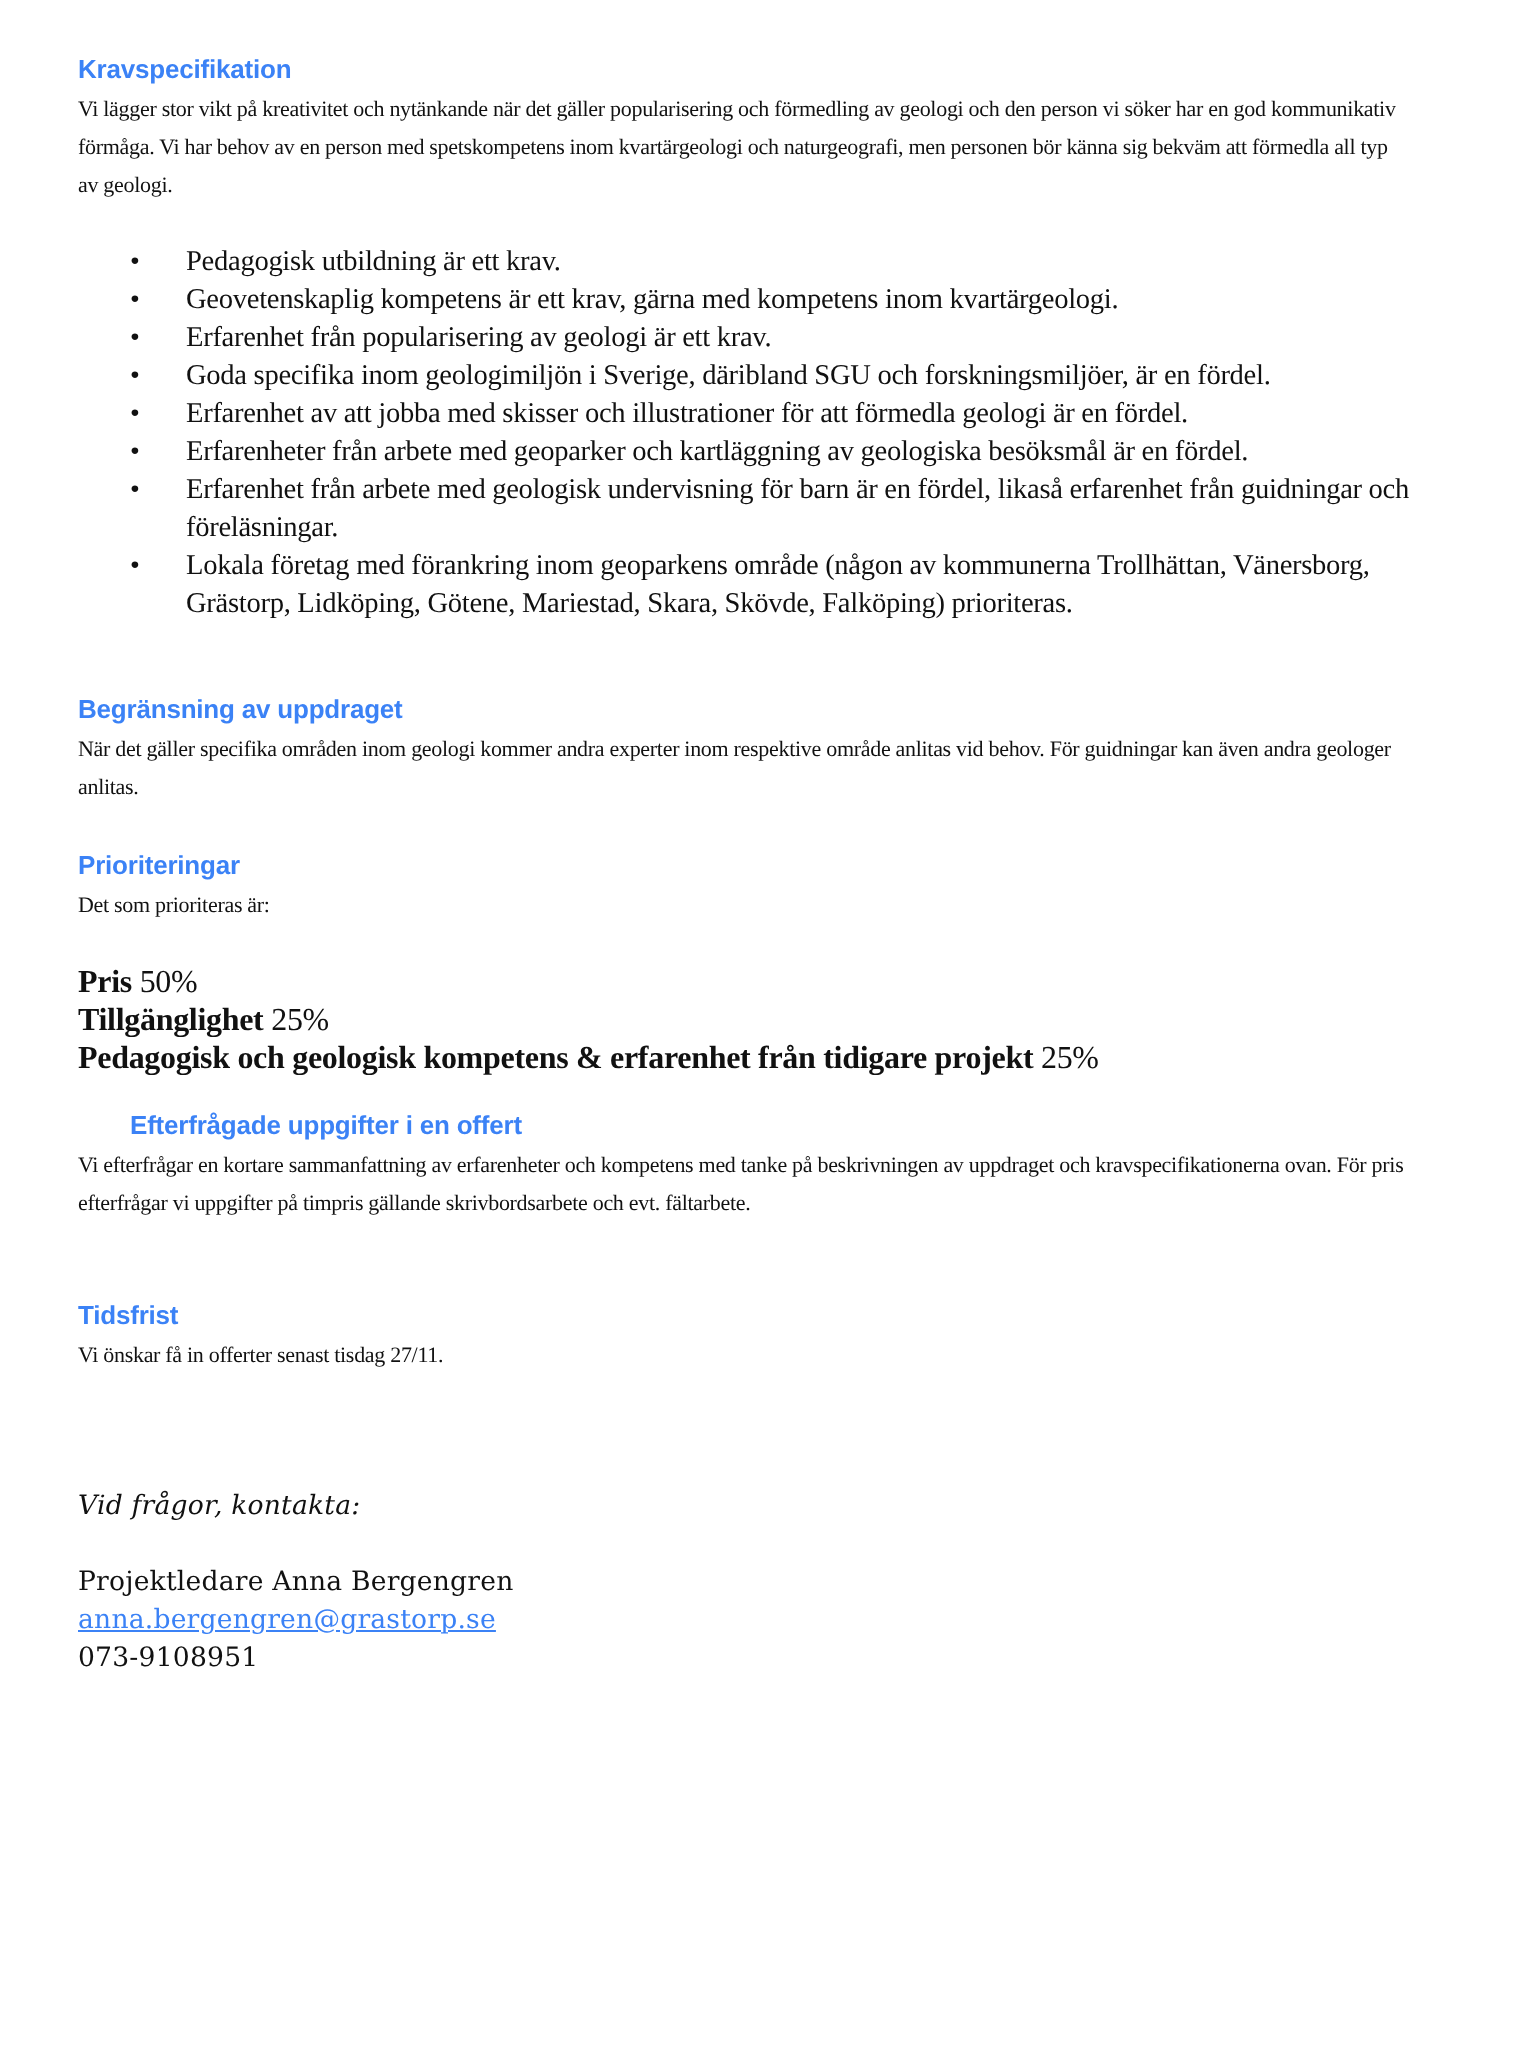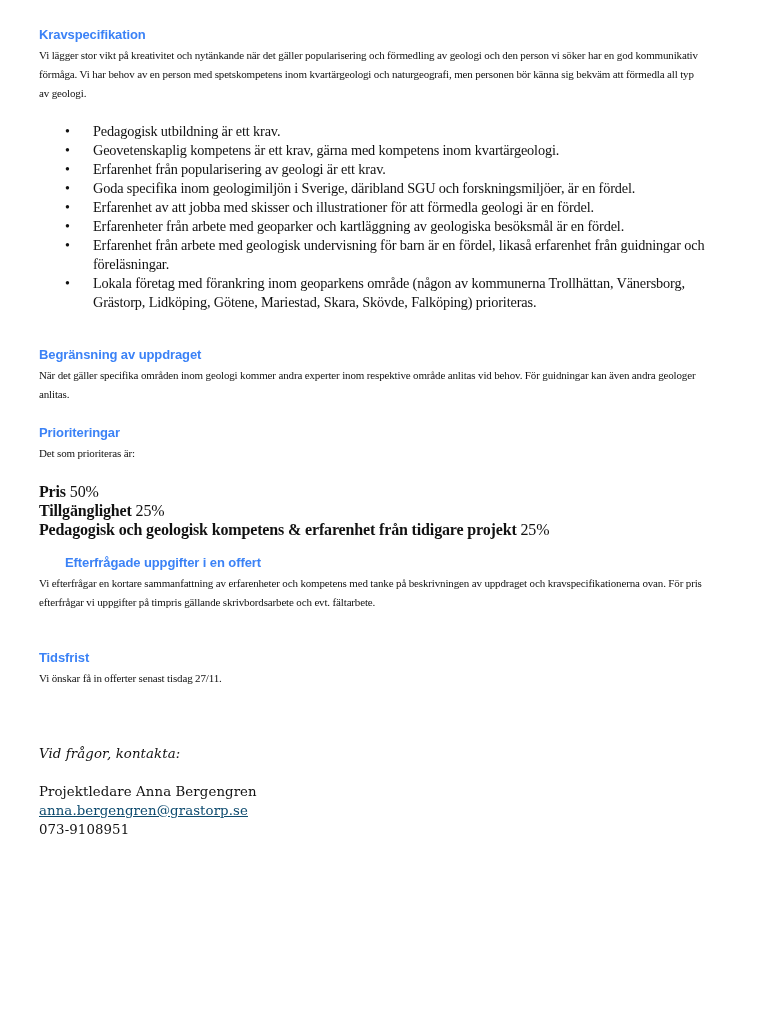--- a/index.html
+++ b/index.html
@@ -15,21 +15,21 @@
     line-height: 22px; margin: 0; letter-spacing: -0.1px;
   }
   .para { font-size: 11px; line-height: 19px; margin: 0; letter-spacing: -0.15px; }
   ul.bullets { list-style: none; margin: 0; padding: 0; }
   ul.bullets li { position: relative; padding-left: 54px; font-size: 14.3px; line-height: 19px; letter-spacing: -0.15px; }
   ul.bullets li .bullet { position: absolute; left: 26px; top: 0; font-size: 14px; }
   .prio-line { font-size: 16px; line-height: 19px; margin: 0; letter-spacing: -0.15px; }
   .prio-line b { font-weight: bold; }
   .italic { font-style: italic; }
   .contact-line { font-size: 14.3px; line-height: 19px; margin: 0; letter-spacing: 0.1px; font-family: "DejaVu Serif", "Liberation Serif", serif; font-size: 13.3px; }
-  a.email { color: #0c4a6e; text-decoration: underline; margin-top: 33px; }
+  a.email { color: #3b82f6; text-decoration: underline; margin-top: 33px; }
 </style>
 </head>
 <body>
 
 <div class="page">
 
   <h2 class="heading">Kravspecifikation</h2>
   <p class="para" style="width:660px;">Vi lägger stor vikt på kreativitet och nytänkande när det gäller popularisering och förmedling av geologi och den person vi söker har en god kommunikativ förmåga. Vi har behov av en person med spetskompetens inom kvartärgeologi och naturgeografi, men personen bör känna sig bekväm att förmedla all typ av geologi.</p>
 
   <ul class="bullets" style="margin-top:19px; width:690px;">

